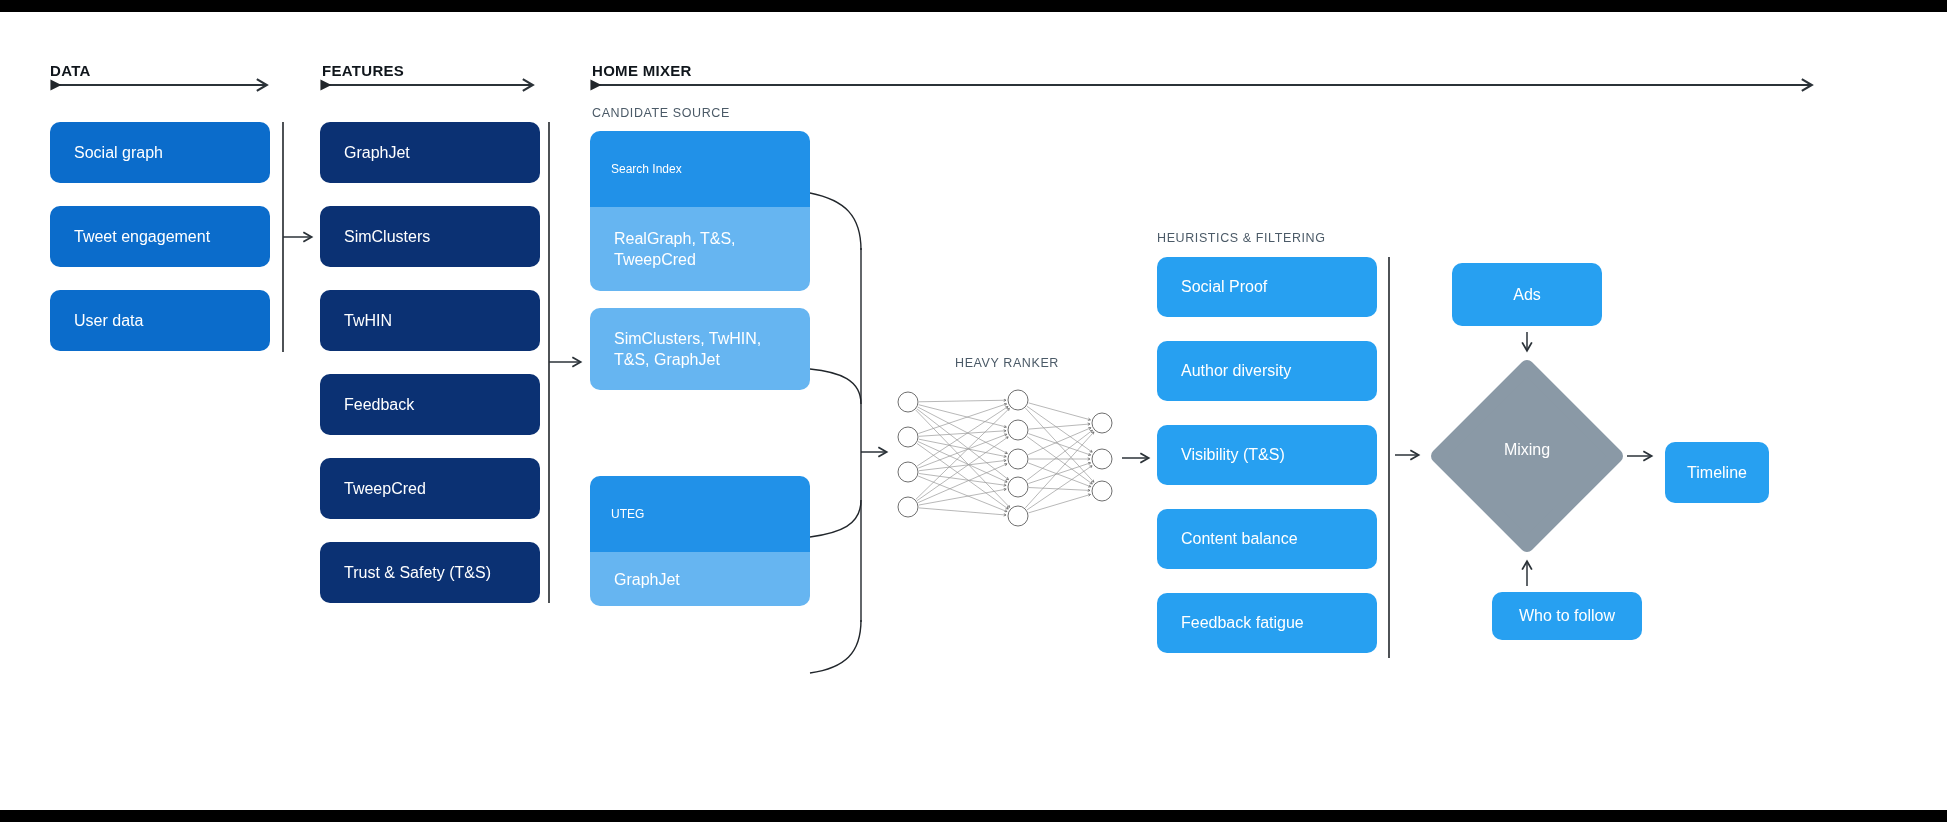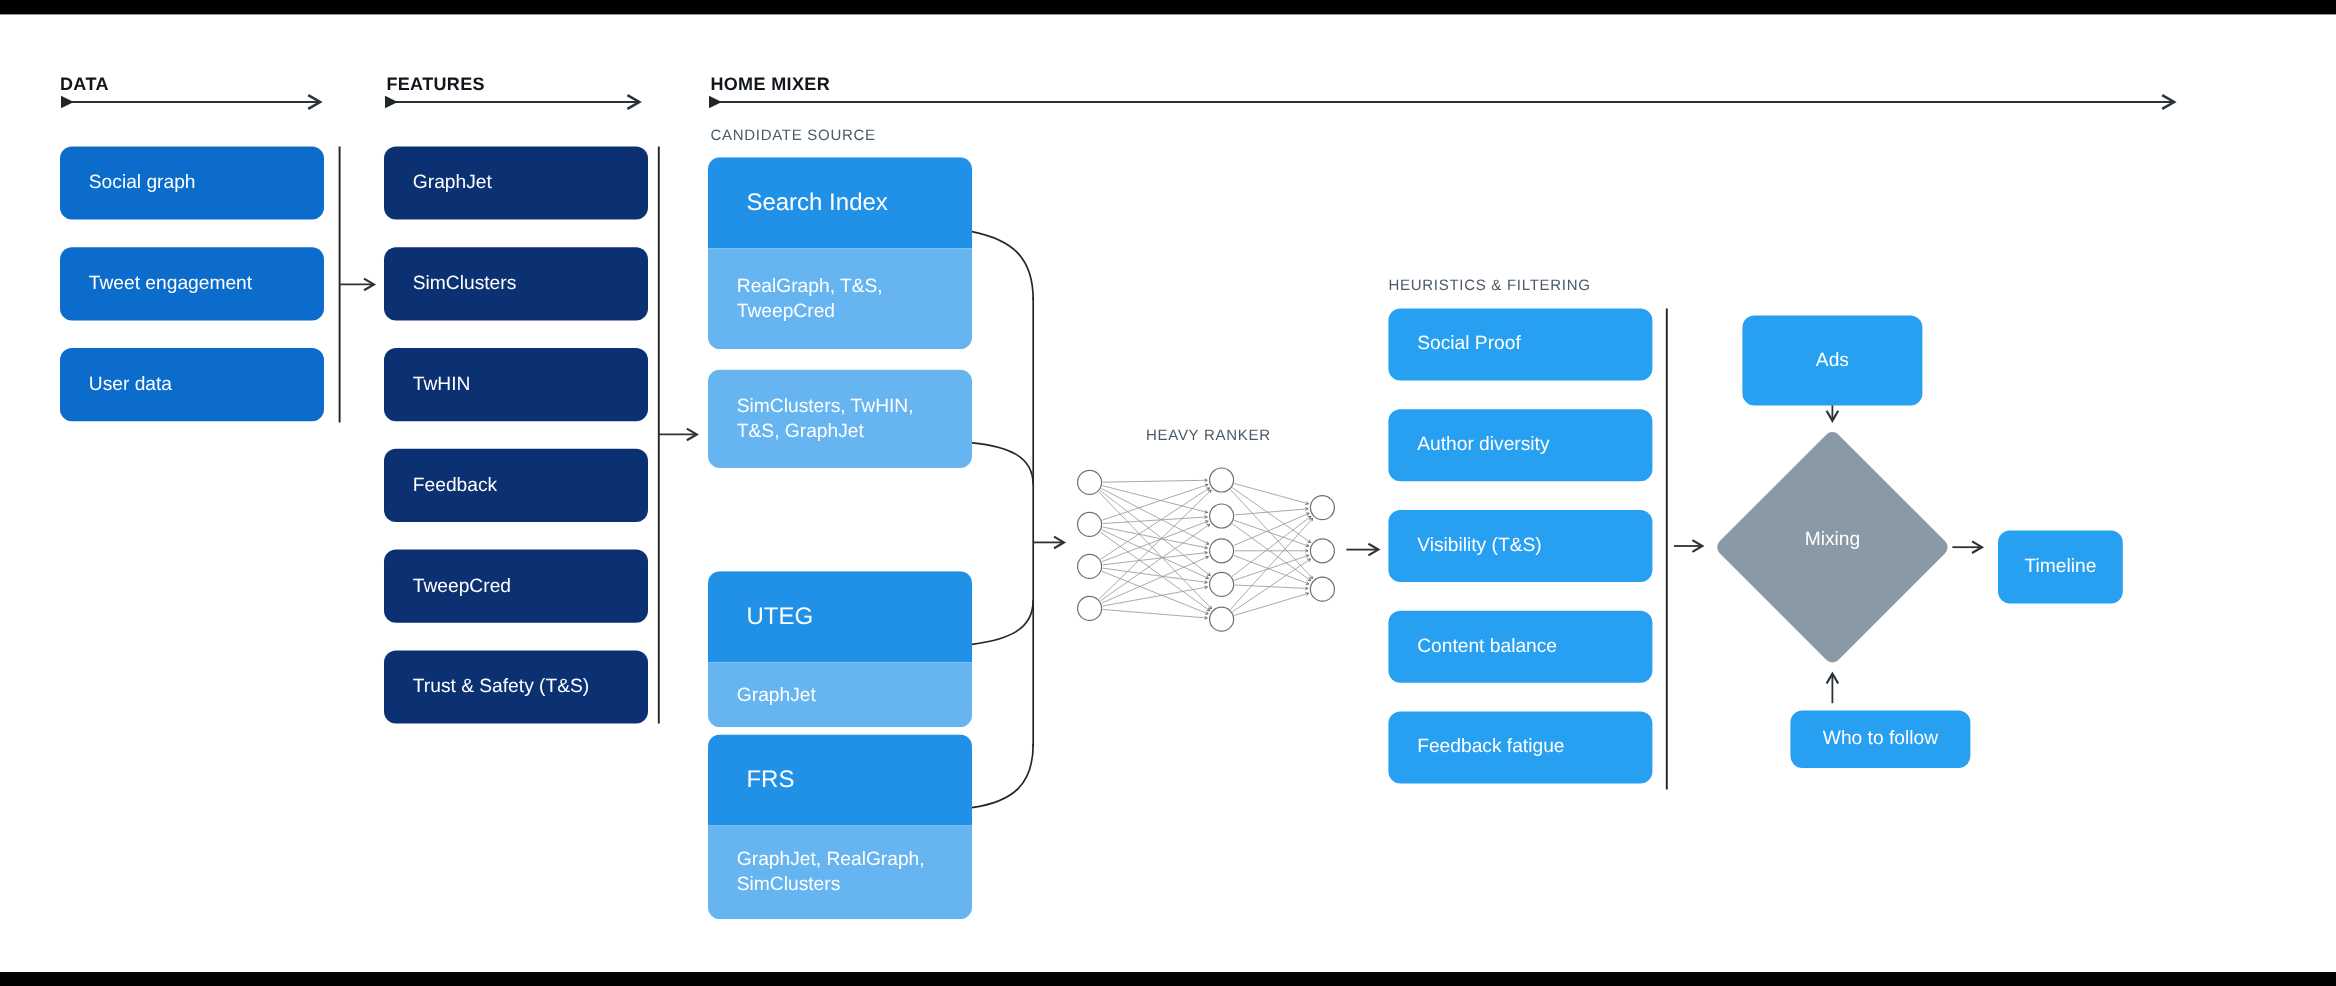--- a/index.html
+++ b/index.html
@@ -22,21 +22,21 @@
   .box{
     position:absolute;width:220px;border-radius:10px;display:flex;align-items:center;
     color:#fff;font-size:16px;padding-left:24px;box-sizing:border-box;
   }
   .data-box{background:var(--c-data);height:61px;}
   .feature-box{background:var(--c-feature);height:61px;}
   .heur-box{background:var(--c-bright);height:60px;left:1157px;}
   .cand{position:absolute;left:590px;width:220px;border-radius:10px;overflow:hidden;}
   .cand-head{
     background:var(--c-cand);height:76px;display:flex;align-items:center;
-    color:#fff;font-size:20px;padding-left:32px;box-sizing:border-box;
+    color:#fff;font-size:12px;padding-left:21px;box-sizing:border-box;
   }
   .cand-sub{
     background:var(--c-cand-sub);display:flex;align-items:center;color:#fff;
     font-size:16px;line-height:21px;padding:0 26px 0 24px;box-sizing:border-box;
   }
   .blue-node{
     position:absolute;background:var(--c-bright);border-radius:10px;color:#fff;
     font-size:16px;display:flex;align-items:center;justify-content:center;text-align:center;
   }
   #diamond-label{
@@ -201,46 +201,38 @@
       </div>
   </div>
   <div class="cand" style="top:476px">
     <div class="cand-head">
         <span>UTEG</span>
       </div>
     <div class="cand-sub" style="height:54px">
         <span>GraphJet</span>
       </div>
   </div>
-  <div class="cand" style="top:612px">
-    <div class="cand-head">
-        <span>FRS</span>
-      </div>
-    <div class="cand-sub" style="height:78px">
-        <span>GraphJet, RealGraph, SimClusters</span>
-      </div>
-  </div>
 
   <div class="box heur-box" style="top:257px">
       <span>Social Proof</span>
     </div>
   <div class="box heur-box" style="top:341px">
       <span>Author diversity</span>
     </div>
   <div class="box heur-box" style="top:425px">
       <span>Visibility (T&amp;S)</span>
     </div>
   <div class="box heur-box" style="top:509px">
       <span>Content balance</span>
     </div>
   <div class="box heur-box" style="top:593px">
       <span>Feedback fatigue</span>
     </div>
 
-  <div class="blue-node" style="left:1452px;top:263px;width:150px;height:75px">
+  <div class="blue-node" style="left:1452px;top:263px;width:150px;height:63px">
       <span>Ads</span>
     </div>
   <div id="diamond-label"><span>Mixing</span></div>
   <div class="blue-node" style="left:1492px;top:592px;width:150px;height:48px">
       <span>Who to follow</span>
     </div>
   <div class="blue-node" style="left:1665px;top:442px;width:104px;height:61px">
       <span>Timeline</span>
     </div>
 </div>

